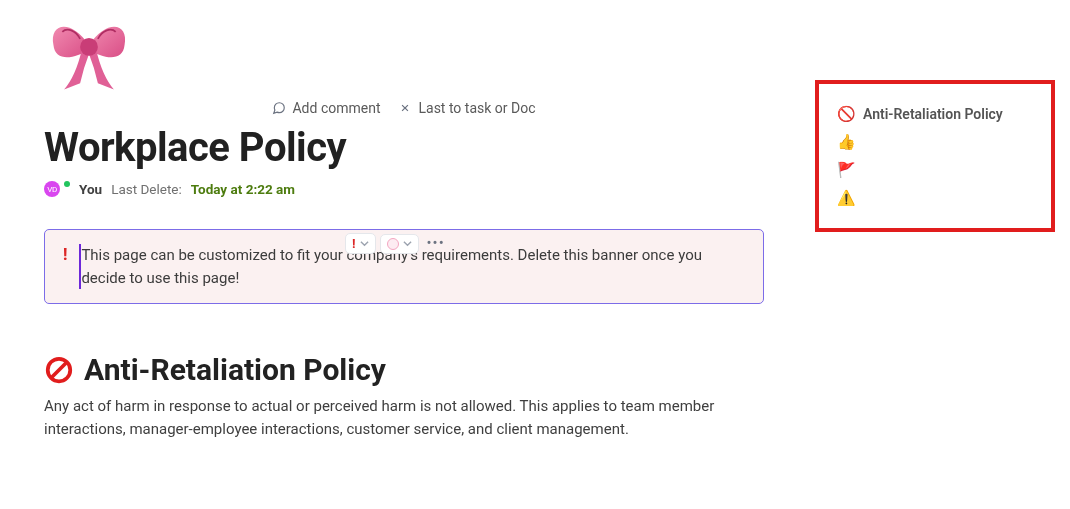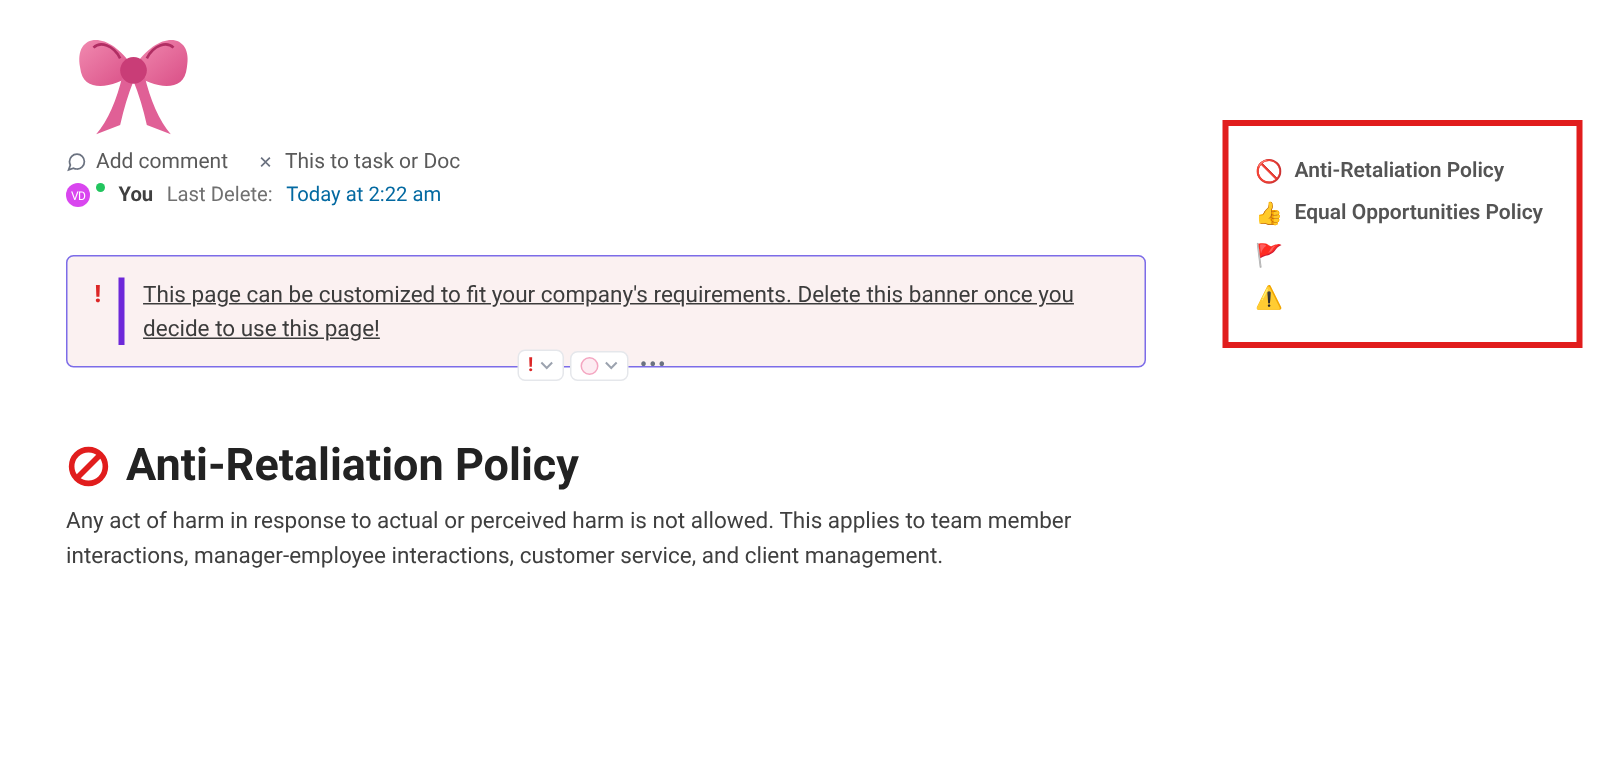--- a/index.html
+++ b/index.html
@@ -36,20 +36,21 @@
   }
   .page-icon svg { width: 90px; height: 80px; }
 
   .action-row {
     display: flex;
     align-items: center;
     gap: 18px;
     font-size: 14px;
     color: #5a5a5a;
     padding: 2px 0 6px;
+    justify-content: center;
   }
   .action-row .act {
     display: inline-flex;
     align-items: center;
     gap: 6px;
     cursor: pointer;
   }
   .action-row .act svg { width: 14px; height: 14px; }
 
   .title {
@@ -76,21 +77,21 @@
     font-weight: 400;
     display: flex; align-items: center; justify-content: center;
     letter-spacing: -0.5px;
   }
   .online-dot {
     width: 6px; height: 6px; border-radius: 50%;
     background: #22c55e;
     margin-left: -5px; margin-top: -10px;
   }
   .meta-you { color: #404040; font-weight: 700; }
-  .meta-updated-time { color: #0369a1; font-weight: 400; }
+  .meta-updated-time { color: #4d7c0f; font-weight: 700; }
 
   
   .controls {
     position: absolute;
     top: 233px;
     left: 345px;
     display: flex;
     align-items: center;
     gap: 4px;
   }
@@ -135,21 +136,21 @@
     color: #3c3c3c;
     line-height: 1.5;
   }
   .banner .excl-icon {
     color: #dc2626;
     font-weight: 800;
     font-size: 16px;
     line-height: 1.4;
     flex: none;
   }
-  .banner .cursor { border-left: 4px solid #6d28d9; padding-left: 12px; text-decoration: underline; }
+  .banner .cursor { border-left: 2px solid #6d28d9; padding-left: 0; }
 
   
   .section {
     margin-top: 48px;
   }
   .section-head {
     display: flex;
     align-items: center;
     gap: 10px;
     margin-bottom: 8px;
@@ -225,24 +226,25 @@
       <span class="act">
         <svg viewBox="0 0 24 24" fill="none" stroke="#6b7280" stroke-width="2">
           <path d="M21 11.5a8.38 8.38 0 0 1-8.5 8.5 8.5 8.5 0 0 1-3.9-.94L3 21l1.94-5.6A8.38 8.38 0 0 1 4 11.5 8.5 8.5 0 0 1 12.5 3 8.38 8.38 0 0 1 21 11.5z"></path>
         </svg>
         <span>Add comment</span>
       </span>
       <span class="act">
         <svg viewBox="0 0 24 24" fill="none" stroke="#6b7280" stroke-width="2">
           <path d="M7 17l5-5-5-5M17 7l-5 5 5 5"></path>
         </svg>
-        <span>This to task or Doc</span>
+        <span>Last to task or Doc</span>
       </span>
     </div>
 
+    <h1 class="title">Workplace Policy</h1>
 
     <div class="meta-row">
       <span class="avatar">VD</span>
       <span class="online-dot"></span>
       <span class="meta-you">You</span>
       <span>Last Delete:</span>
       <span class="meta-updated-time">Today at 2:22 am</span>
     </div>
 
     <div class="banner">
@@ -281,21 +283,20 @@
     <div class="ctrl-more">•••</div>
   </div>
 
   <div class="outline-panel">
     <div class="outline-item">
       <span class="em">🚫</span>
       <span>Anti-Retaliation Policy</span>
     </div>
     <div class="outline-item">
       <span class="em">👍</span>
-      <span>Equal Opportunities Policy</span>
     </div>
     <div class="outline-item">
       <span class="em">🚩</span>
     </div>
     <div class="outline-item">
       <span class="em">⚠️</span>
     </div>
   </div>
 
 </div>

